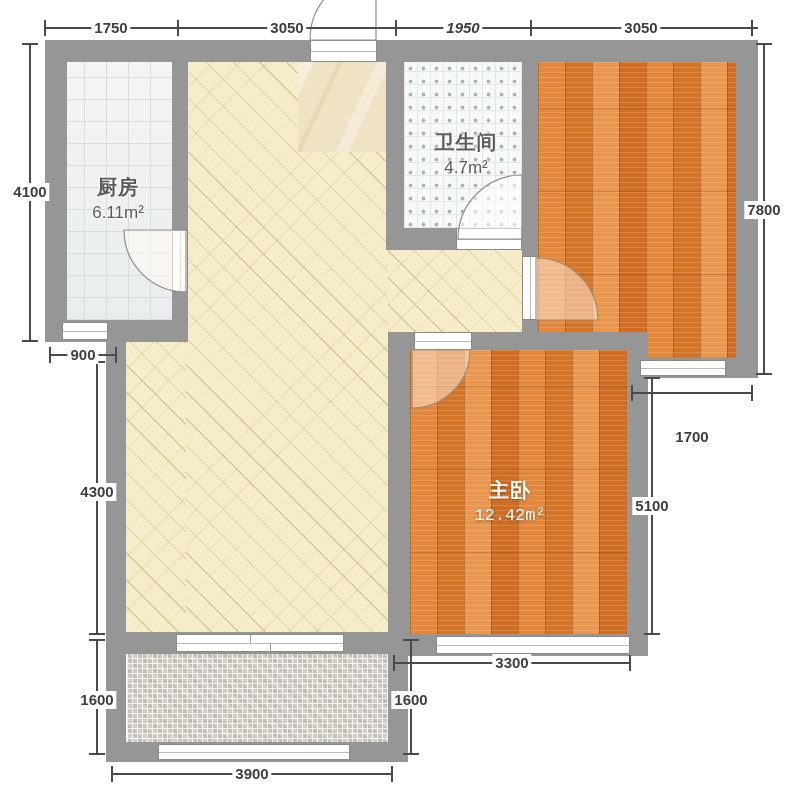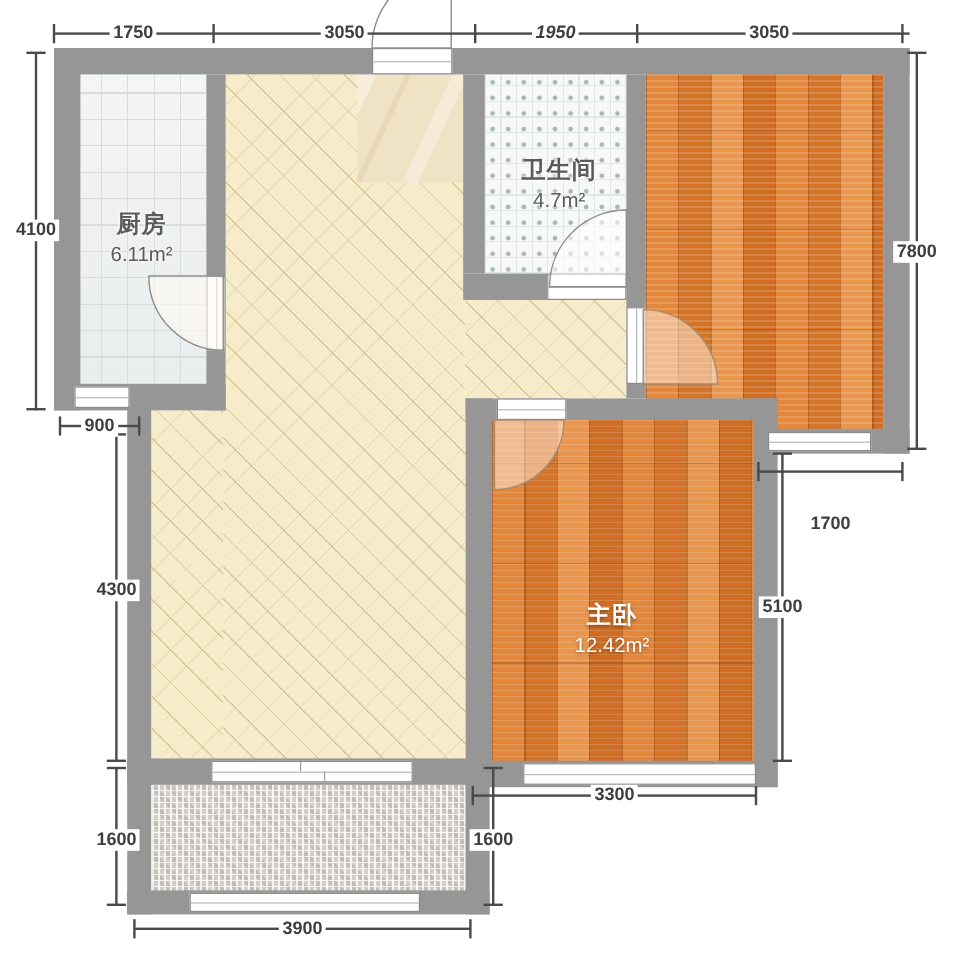--- a/index.html
+++ b/index.html
@@ -133,21 +133,21 @@
   </svg>
 
   <div class="rlabel dark" style="left:118px;top:198px;">
     <div class="nm">厨房</div>
     <div class="ar">6.11m²</div>
   </div>
   <div class="rlabel dark" style="left:466px;top:153px;">
     <div class="nm">卫生间</div>
     <div class="ar">4.7m²</div>
   </div>
-  <div class="rlabel white" style="left:510px;top:524px;">
+  <div class="rlabel white" style="left:510px;top:501px;font-family:Liberation Mono, monospace;">
     <div class="nm">主卧</div>
     <div class="ar">12.42m²</div>
   </div>
 
   <div class="dline" style="left:45px;top:27px;width:713px;height:2px;"></div>
   <div class="dtick" style="left:44px;top:20px;width:2px;height:16px;"></div>
   <div class="dtick" style="left:177px;top:20px;width:2px;height:16px;"></div>
   <div class="dtick" style="left:395px;top:20px;width:2px;height:16px;"></div>
   <div class="dtick" style="left:530px;top:20px;width:2px;height:16px;"></div>
   <div class="dtick" style="left:751px;top:20px;width:2px;height:16px;"></div>

